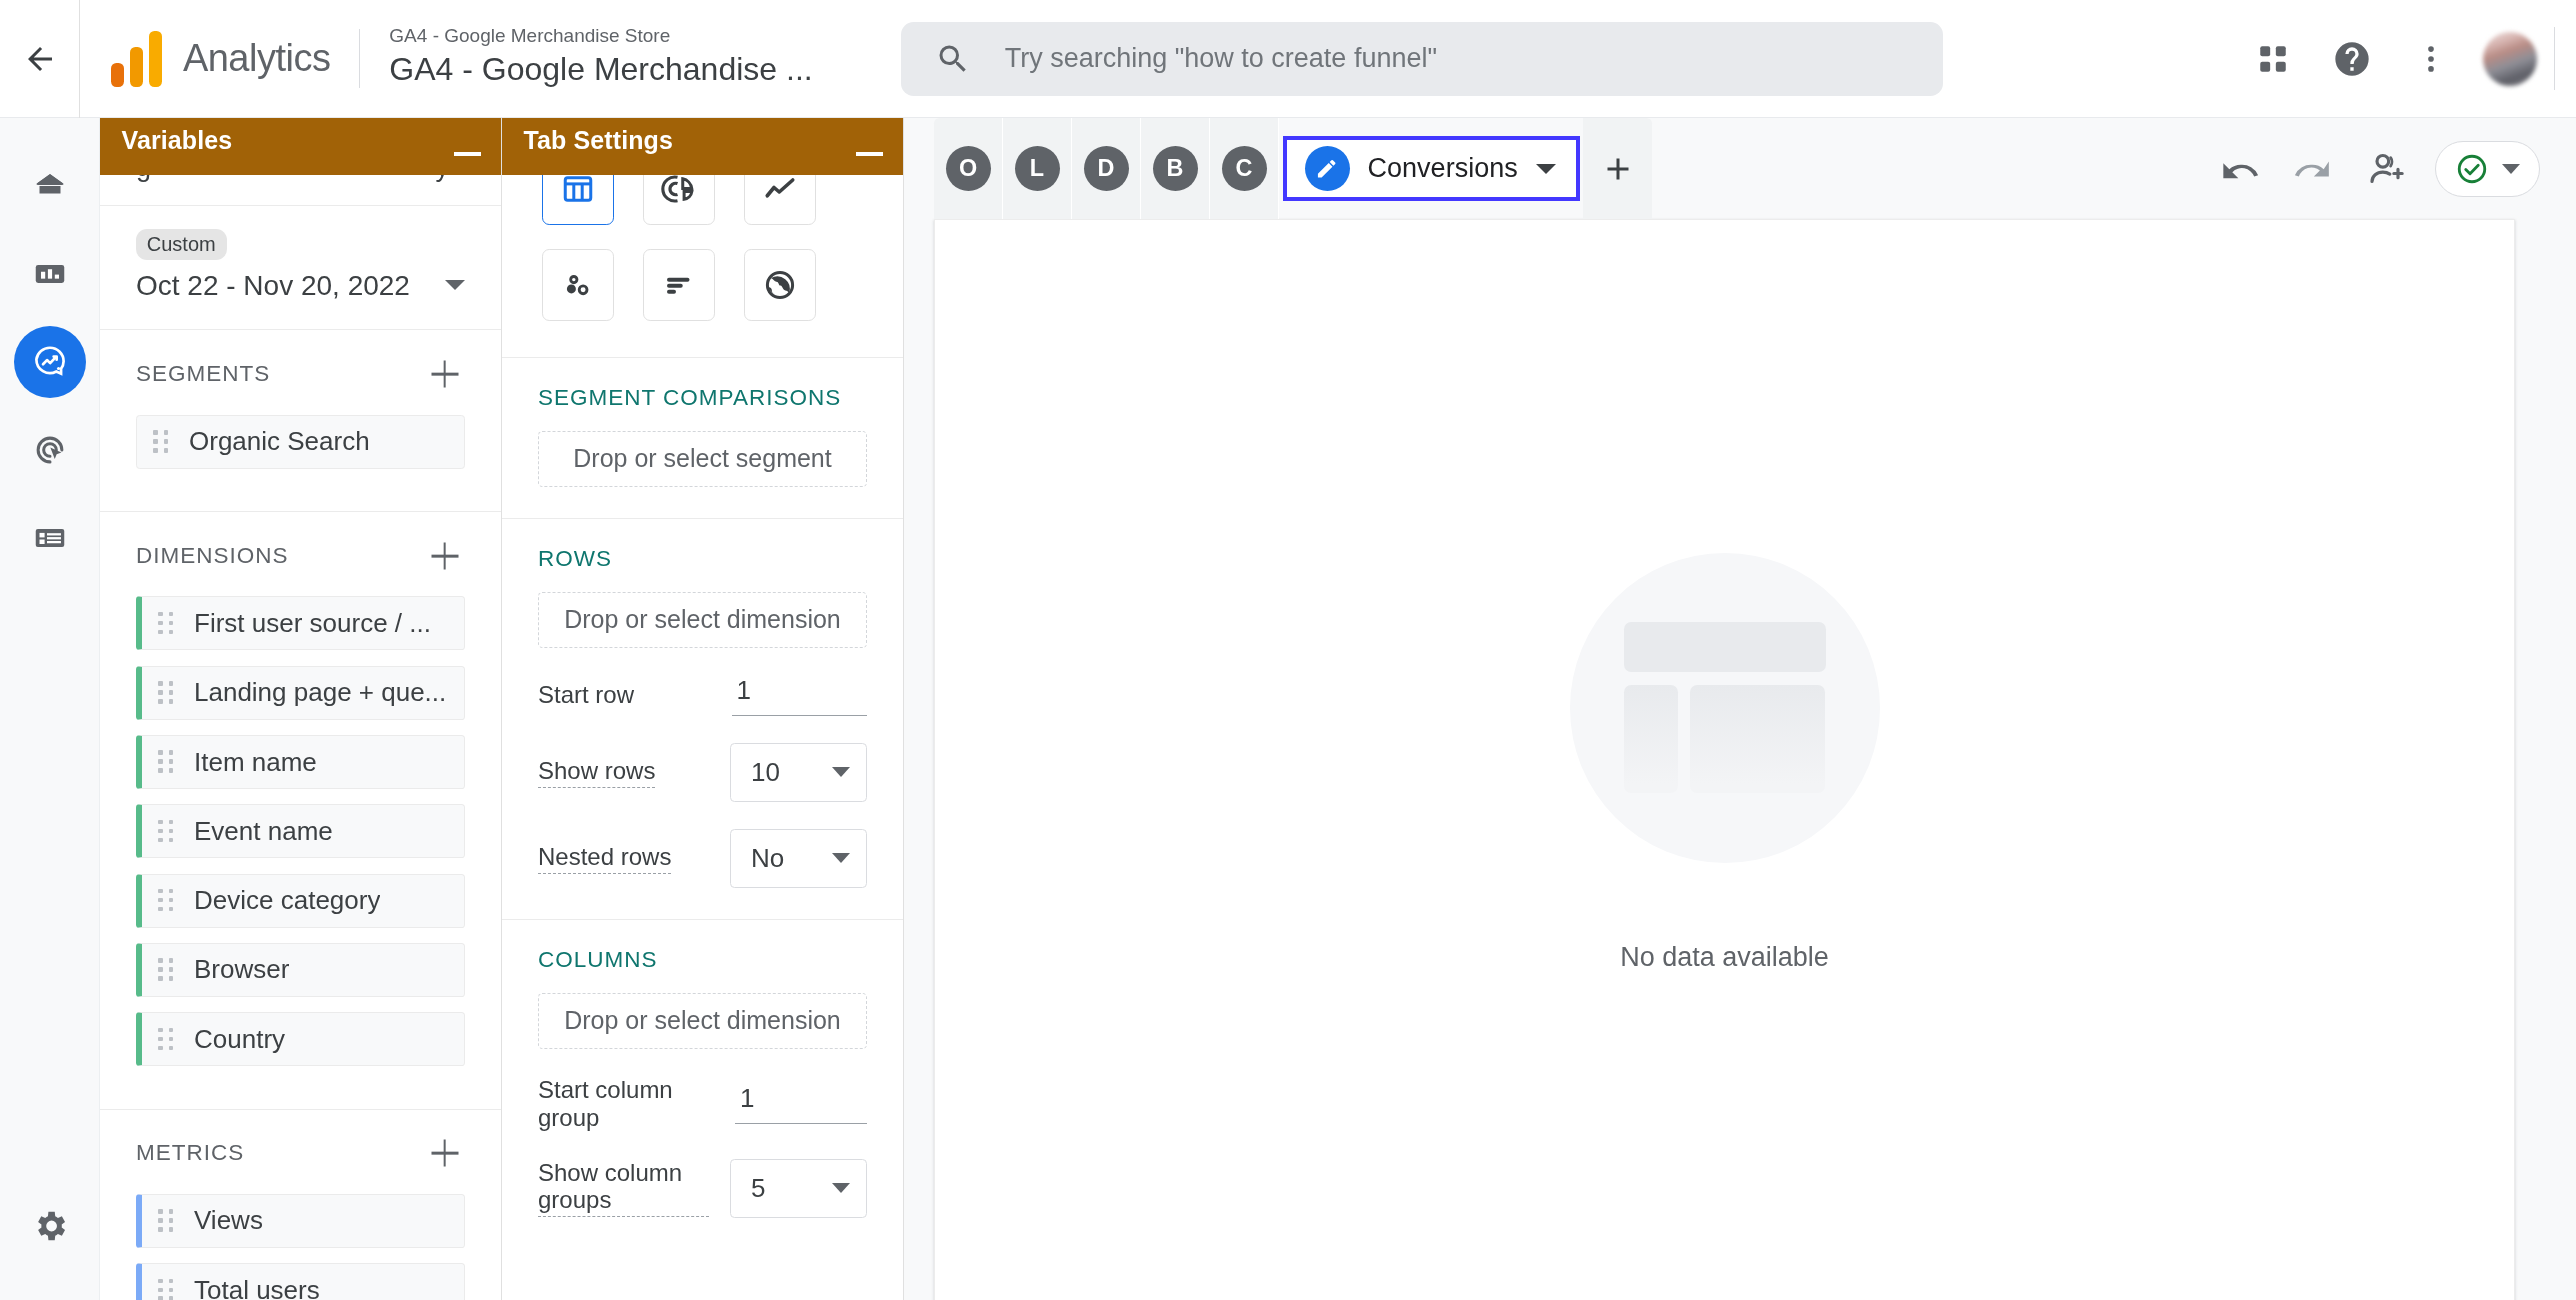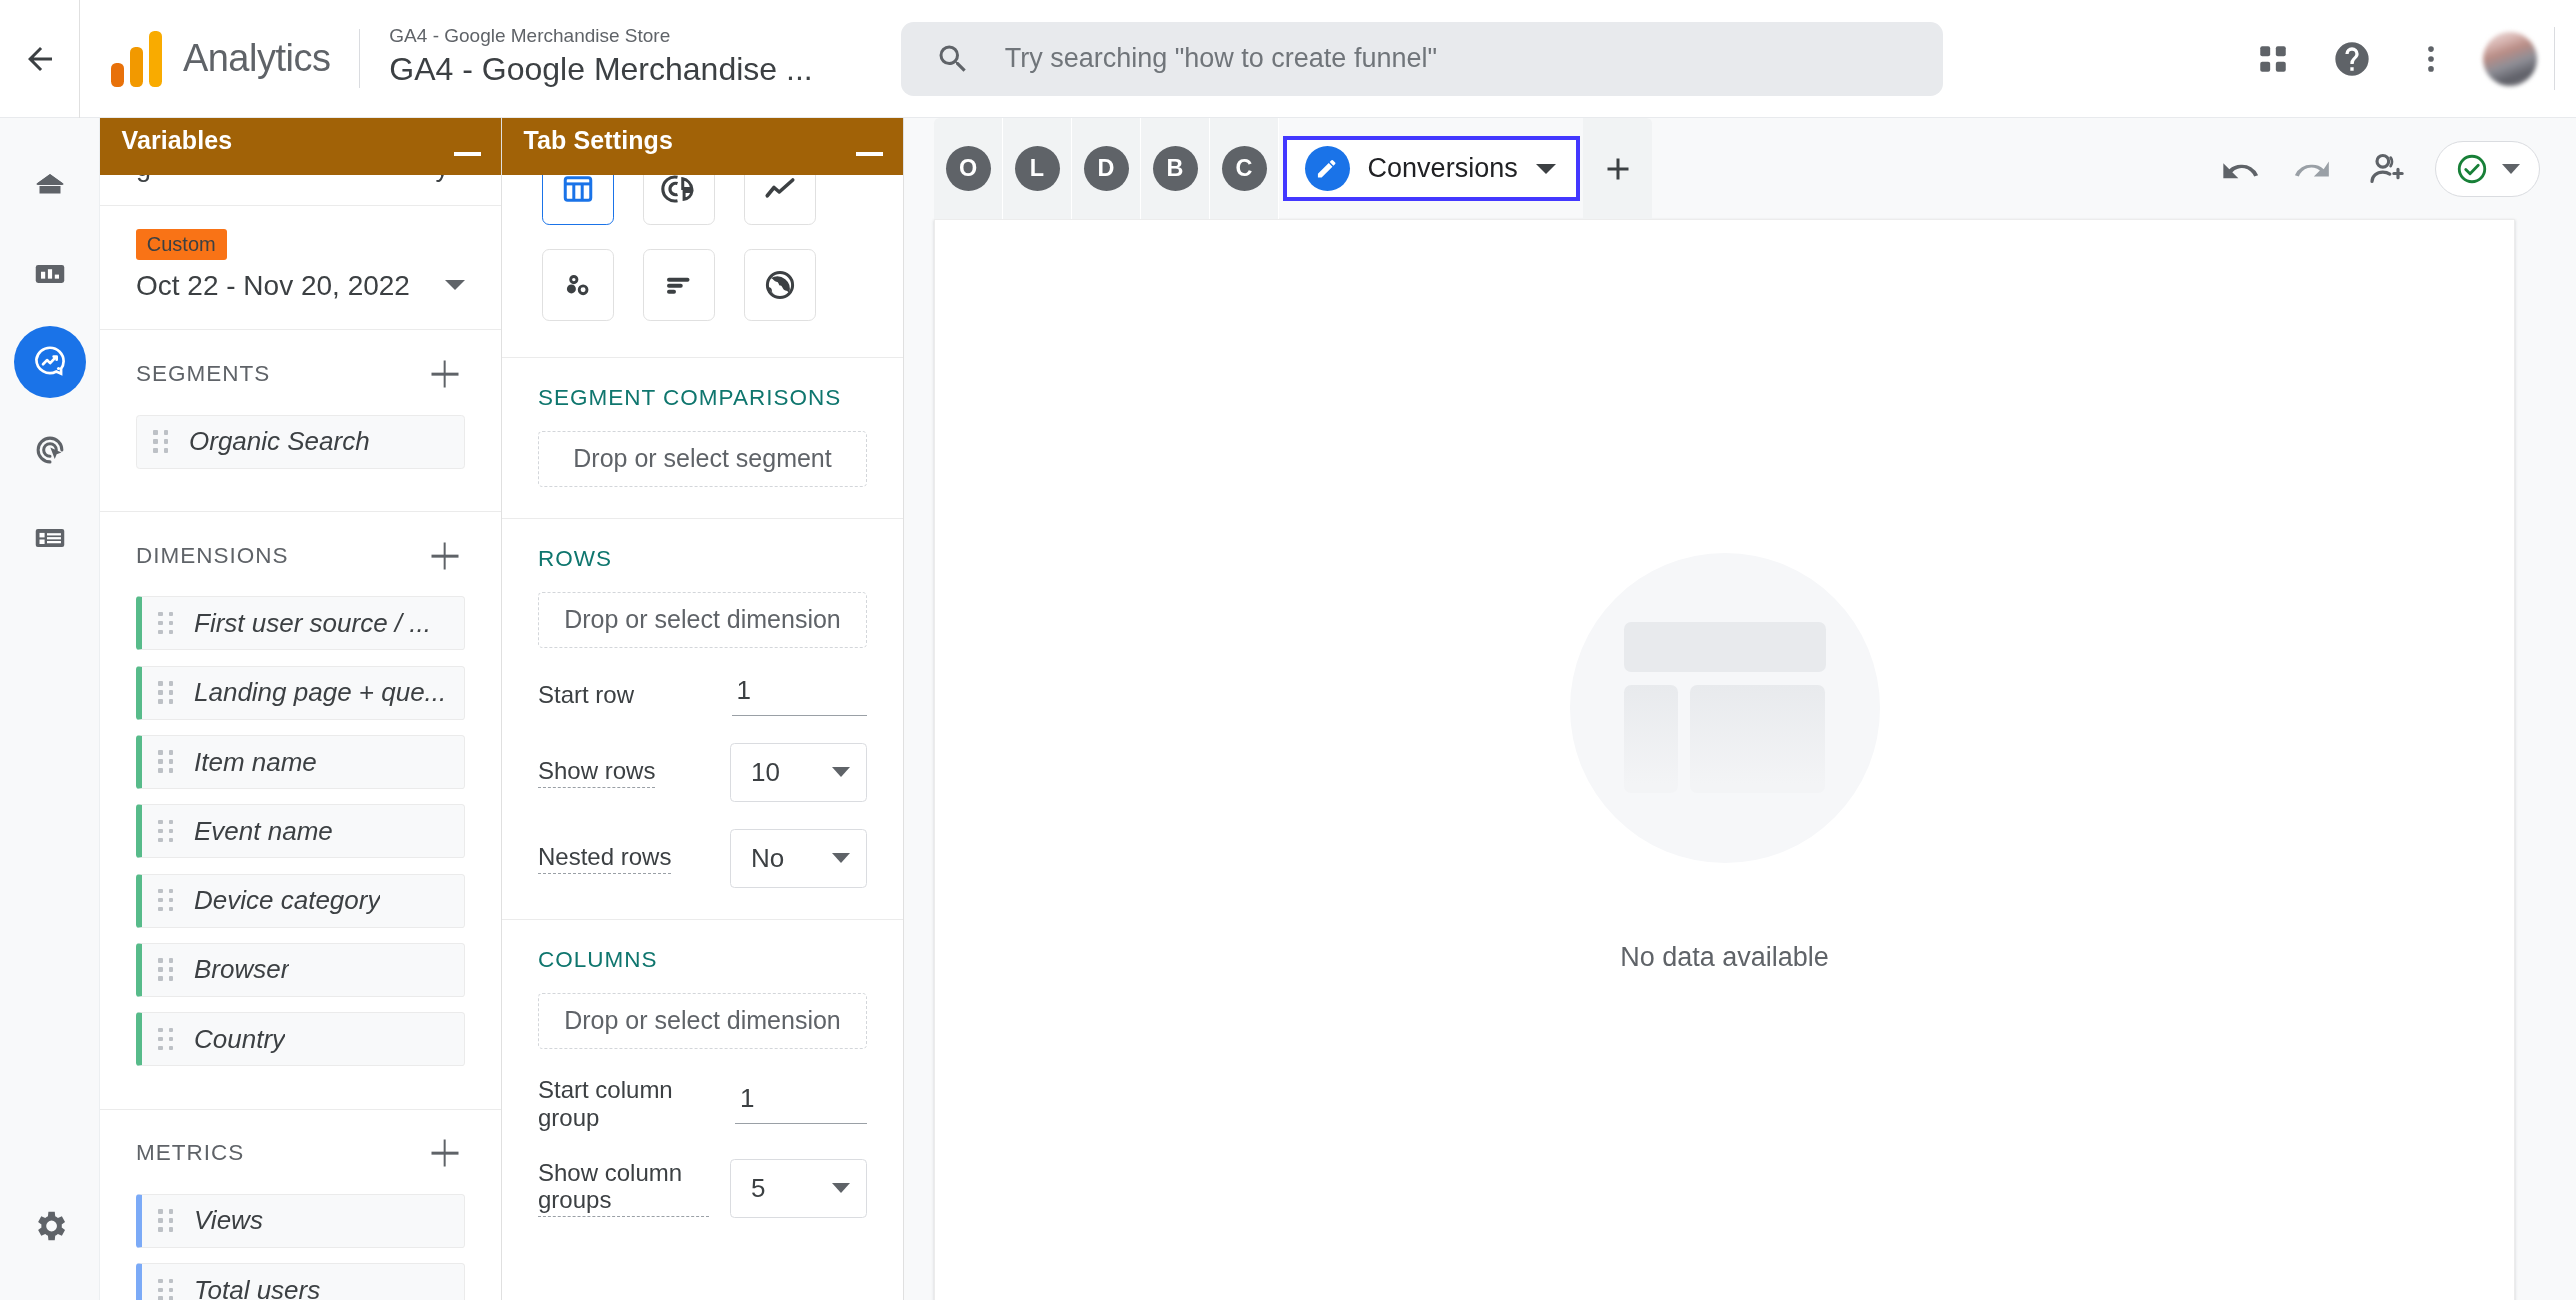--- a/index.html
+++ b/index.html
@@ -137,22 +137,22 @@
   }
   .cut-row .ghost2 {
     position: absolute; top: -23.4px; right: 52px;
     font-size: 27px; color: #3c4043;
   }
 
   .sect { border-bottom: 0.9px solid #ebebeb; padding: 23.4px 36px 27px 36px; }
   .sect.nb { border-bottom: none; }
   .date-row { display: flex; align-items: flex-end; justify-content: space-between; }
   .chip-custom {
-    display: inline-block; background: #f97316; color: #3c4043;
-    font-size: 20px; padding: 3.6px 10.8px; border-radius: 3px; margin-bottom: 10.8px;
+    display: inline-block; background: #e5e5e5; color: #3c4043;
+    font-size: 20px; padding: 3.6px 10.8px; border-radius: 11px; margin-bottom: 10.8px;
   }
   .date-text { font-size: 28px; color: #3c4043; }
   .caret-down {
     width: 0; height: 0;
     border-left: 10px solid transparent; border-right: 10px solid transparent;
     border-top: 10.8px solid #5f6368; margin-bottom: 12.6px; cursor: pointer;
   }
 
   .sect-head {
     display: flex; align-items: center; justify-content: space-between;
@@ -169,21 +169,21 @@
     left: 50%; top: 50%;
   }
   .plus-btn::before { width: 27px; height: 2.7px; transform: translate(-50%,-50%); }
   .plus-btn::after  { width: 2.7px; height: 27px; transform: translate(-50%,-50%); }
 
   .chip {
     display: flex; align-items: center;
     height: 54px; background: #f8f9fa;
     border: 0.9px solid #ebebeb; border-radius: 3.6px;
     margin-bottom: 15.3px; padding-left: 16px;
-    overflow: hidden; position: relative; cursor: grab; font-style: italic;
+    overflow: hidden; position: relative; cursor: grab;
   }
   .chip.seg { border-left: 0.9px solid #ebebeb; }
   .chip.dim { border-left: 6.3px solid #57bb8a; }
   .chip.met { border-left: 6.3px solid #7baaf7; }
   .grip {
     width: 16px; height: 23.4px; flex: 0 0 auto;
     display: grid; grid-template-columns: 5.4px 5.4px; grid-template-rows: 5.4px 5.4px 5.4px;
     gap: 3.6px 5.4px; margin-right: 20px;
   }
   .grip span { width: 4.5px; height: 4.5px; background: #bdc1c6; border-radius: 0.9px; display: block; }

